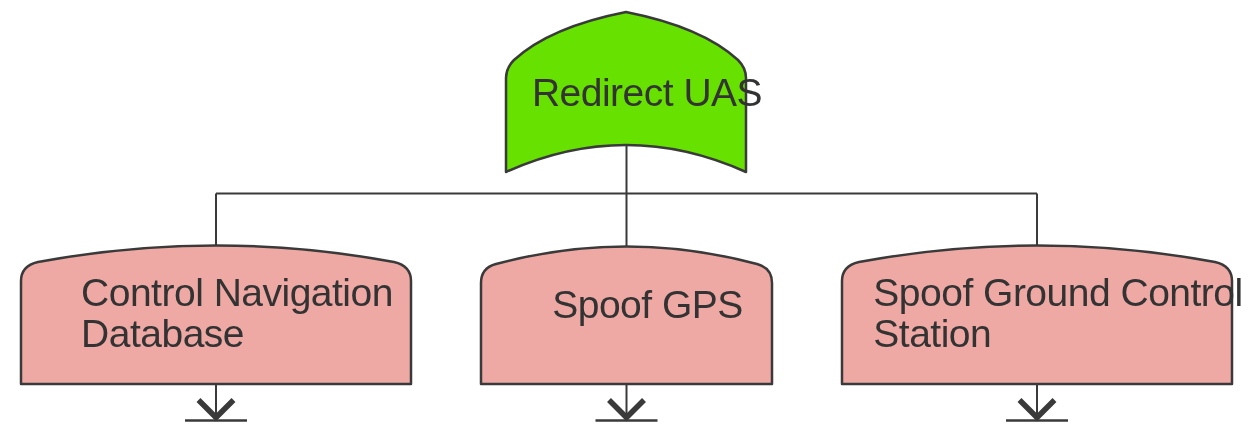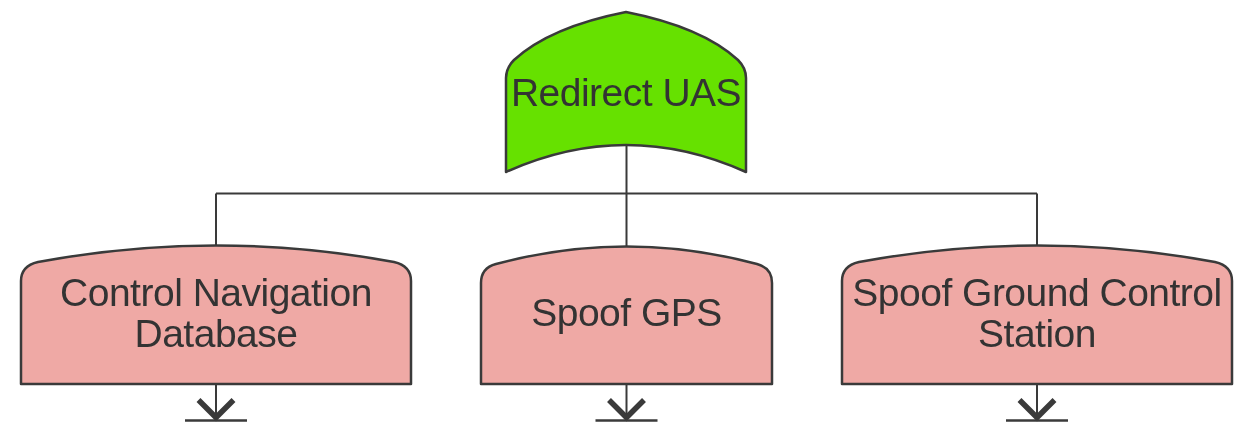--- a/index.html
+++ b/index.html
@@ -43,31 +43,31 @@
   }
   .arrow-terminator {
     stroke: var(--stroke, #3a3a3a);
     stroke-width: 2.5;
   }
   .node-label {
     position: absolute;
     display: flex;
     align-items: center;
     justify-content: center;
-    text-align: center;
     font-size: 39px;
     line-height: 41px;
     letter-spacing: -0.5px;
     color: var(--text, #333333);
     white-space: pre;
     pointer-events: none;
+    padding-left: 21px;
   }
   .label-root { left: 506px; top: 12px;  width: 240px; height: 161px; }
   .label-c1   { left: 21px;  top: 244px; width: 390px; height: 137px; }
-  .label-c2   { left: 481px; top: 244px; width: 291px; height: 137px; }
+  .label-c2   { left: 481px; top: 236px; width: 291px; height: 137px; }
   .label-c3   { left: 842px; top: 244px; width: 390px; height: 137px; }
 </style>
 </head>
 <body>
 
 <div class="canvas">
 
   <svg class="diagram-svg" width="1248" height="441" viewBox="0 0 1248 441">
 
     <path class="connector" d="M 626.5,145 L 626.5,248

